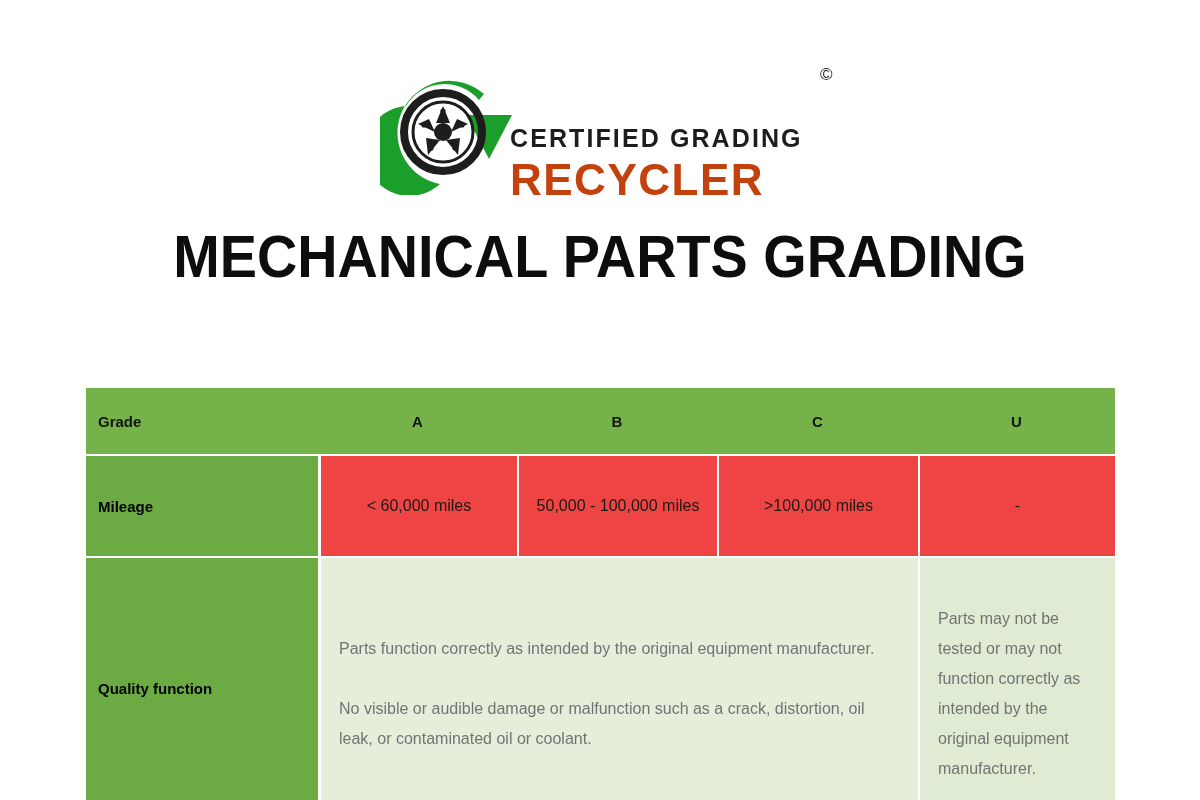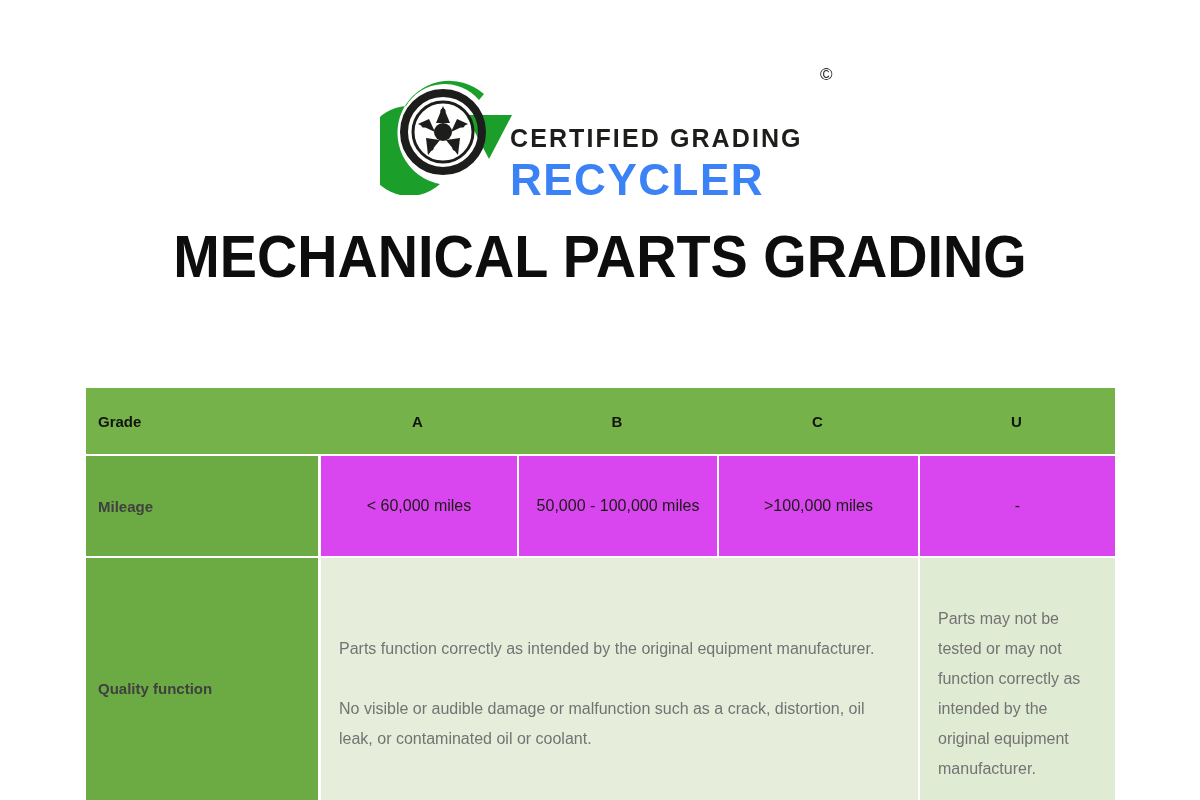--- a/index.html
+++ b/index.html
@@ -70,21 +70,21 @@
     white-space: nowrap;
   }
   .wm-row3 {
     position: absolute;
     left: 2px;
     top: 100px;
     font-family: "Liberation Sans", sans-serif;
     font-weight: bold;
     font-size: 44px;
     letter-spacing: 1.5px;
-    color: #3b82f6;
+    color: #c2410c;
     white-space: nowrap;
   }
 
   
   #page-title {
     position: absolute;
     left: 0;
     top: 222px;
     width: 1200px;
     text-align: center;
@@ -130,30 +130,30 @@
     text-align: center;
   }
   .hdr-cell.label {
     text-align: left;
     padding-left: 12px !important;
   }
 
   
   .lbl-cell {
     background: #6cab43;
-    color: #404040;
+    color: #000000;
     font-weight: bold;
     font-size: 15px;
     padding-left: 12px !important;
     text-align: left;
   }
 
   
   .mil-cell {
-    background: #d946ef;
+    background: #ef4444;
     color: #1a1a15;
     font-size: 16px;
     text-align: center;
     line-height: 30px;
     height: 100px;
     border-left: 2px solid #ffffff;
   }
   .mil-cell.first { border-left: 3px solid #ffffff; }
 
   

